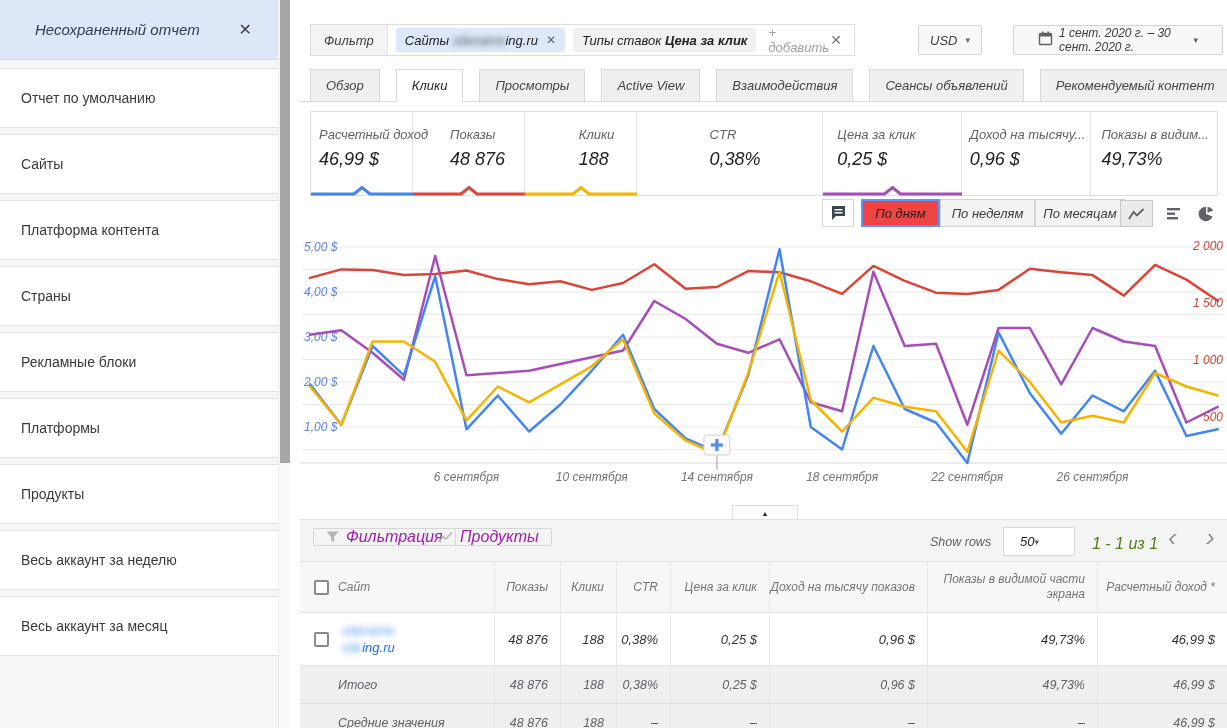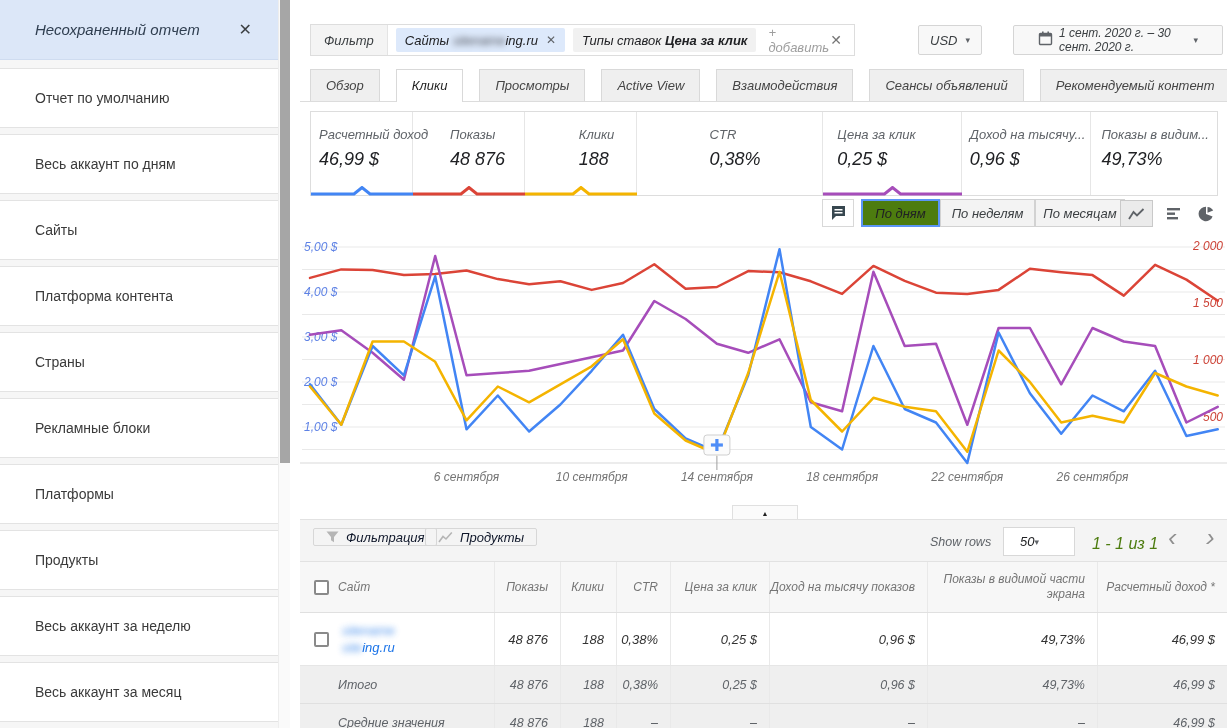--- a/index.html
+++ b/index.html
@@ -10,21 +10,21 @@
   
   .sidebar{position:absolute;left:0;top:0;width:290px;height:728px;background:#f6f6f6;}
   .sb-header{position:absolute;left:0;top:0;width:278px;height:60px;background:#dce7f8;
              display:flex;align-items:center;justify-content:space-between;
              padding:0 26px 0 35px;border-bottom:1px solid #cfdcf0;}
   .sb-title{font-style:italic;font-size:15px;color:#2f3e50;}
   .sb-close{font-size:16px;color:#3c4043;cursor:pointer;font-style:normal;}
   .sb-list{position:absolute;left:0;top:62px;width:278px;}
   .sb-item{height:60px;margin-top:6px;background:#fff;border-top:1px solid #e3e3e3;
            border-bottom:1px solid #e3e3e3;display:flex;align-items:center;
-           padding-left:35px;font-size:14px;color:#3a3a3a;cursor:pointer;}
+           padding-left:21px;font-size:14px;color:#3a3a3a;cursor:pointer;}
   .sb-scroll{position:absolute;top:0;right:0;width:12px;height:728px;background:#fafafa;
              border-left:1px solid #ededed;}
   .sb-thumb{position:absolute;top:0;left:1px;width:10px;height:463px;background:#a6a6a6;}
 
   
   .main{position:absolute;left:290px;top:16px;width:937px;height:728px;background:#fff;font-style:italic;}
 
   
   .filter-bar{position:absolute;left:20px;top:8px;width:545px;height:32px;border:1px solid #ddd;
               background:#fff;display:flex;align-items:center;}
@@ -58,38 +58,38 @@
   .mcard{position:relative;height:100%;border-right:1px solid #e6e6e6;cursor:pointer;}
   .mcard:last-child{border-right:none;}
   .m-label{font-size:13px;color:#5f6368;margin-top:15px;white-space:nowrap;}
   .m-value{font-size:18px;color:#202124;margin-top:7px;}
 
   
   .note-btn{position:absolute;left:532px;top:183px;width:32px;height:28px;border:1px solid #d8d8d8;
             background:#fff;display:flex;align-items:center;justify-content:center;cursor:pointer;}
   .gran-btn{position:absolute;top:183px;height:28px;background:#f3f3f3;border:1px solid #d2d2d2;
             font-size:13px;color:#3c4043;display:flex;align-items:center;justify-content:center;cursor:pointer;}
-  .gran-btn.active{background:#4d7c0f;border:2px solid #5b95f5;color:#202124;text-align:center;}
+  .gran-btn.active{background:#ef4444;border:2px solid #5b95f5;color:#202124;text-align:center;}
   .g1{left:571px;width:79px;} .g2{left:650px;width:95px;} .g3{left:745px;width:90px;}
   .ct-btn{position:absolute;top:184px;width:33px;height:27px;display:flex;align-items:center;
           justify-content:center;cursor:pointer;}
   .ct1{left:830px;background:#ebebeb;border:1px solid #c9c9c9;}
   .ct2{left:867px;} .ct3{left:899px;}
 
   
   .chart-svg{position:absolute;left:10px;top:213px;}
   .collapse-tab{position:absolute;left:442px;top:489px;width:66px;height:15px;background:#fbfbfb;
                 border:1px solid #e0e0e0;border-bottom:none;display:flex;align-items:center;
                 justify-content:center;font-size:7px;color:#212121;cursor:pointer;}
 
   
   .ttoolbar{position:absolute;left:10px;top:503px;width:927px;height:43px;background:#f4f4f4;
             border-top:1px solid #e2e2e2;border-bottom:1px solid #e2e2e2;}
   .tt-btn{position:absolute;top:8px;height:18px;border:1px solid #d7d7d7;background:transparent;
-          color:#0f172a;font-size:13px;display:flex;align-items:center;gap:7px;padding:0 12px;border-radius:2px;}
+          color:#a21caf;font-size:16px;display:flex;align-items:center;gap:7px;padding:0 12px;border-radius:2px;}
   .tt-filter{left:13px;} .tt-compare{left:125px;}
   .show-rows{position:absolute;left:630px;top:15px;font-size:12.5px;color:#5f6368;}
   .rows-dd{position:absolute;left:703px;top:7px;width:72px;height:29px;background:#fff;
            border:1px solid #d8d8d8;display:flex;align-items:center;justify-content:flex-start;
            padding:0 10px 0 16px;font-size:13px;color:#202124;cursor:pointer;}
   .pag-text{position:absolute;left:792px;top:15px;font-size:16px;color:#4d7c0f;}
   .pag-chev{position:absolute;top:2px;font-size:26px;color:#8f8f8f;font-weight:300;cursor:pointer;}
   .pc-l{left:868px;} .pc-r{left:906px;}
 
   
@@ -113,23 +113,20 @@
 <div id="app">
 
   <aside class="sidebar">
     <div class="sb-header">
       <span class="sb-title">Несохраненный отчет</span>
       <span class="sb-close">✕</span>
     </div>
     <div class="sb-list">
       <div class="sb-item">
           <span>Отчет по умолчанию</span>
-        </div>
-      <div class="sb-item">
-          <span>Весь аккаунт по дням</span>
         </div>
       <div class="sb-item">
           <span>Сайты</span>
         </div>
       <div class="sb-item">
           <span>Платформа контента</span>
         </div>
       <div class="sb-item">
           <span>Страны</span>
         </div>

